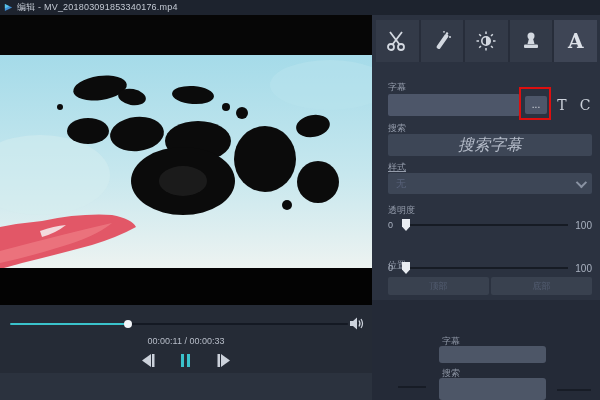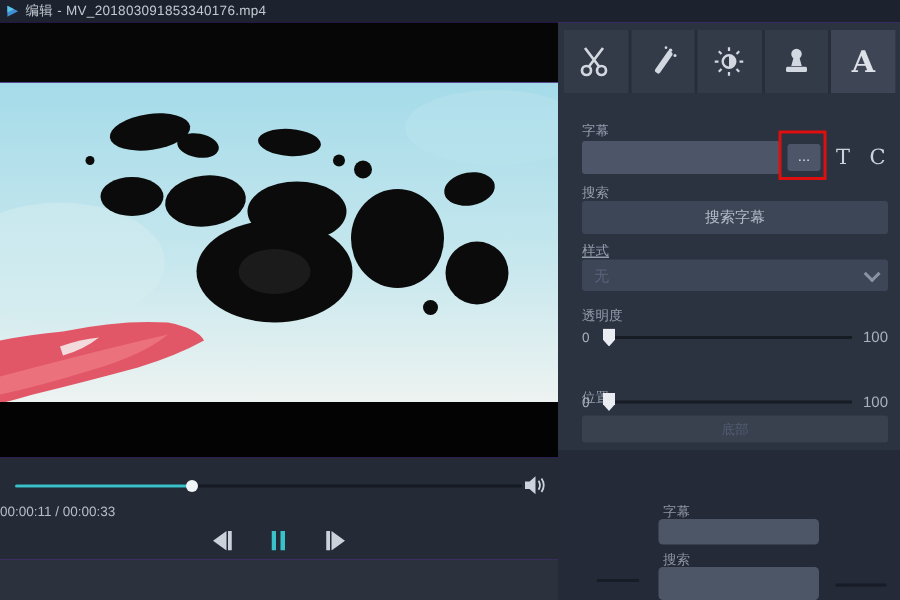--- a/index.html
+++ b/index.html
@@ -1,39 +1,39 @@
 <!DOCTYPE html>
 <html><head>
 <meta charset="utf-8">
 <style>
   * { margin:0; padding:0; box-sizing:border-box; }
   html,body { width:600px; height:400px; overflow:hidden; }
   body { font-family:"Liberation Sans","DejaVu Sans",sans-serif; background:#242a37; }
-  .window { position:relative; width:600px; height:400px; background:#6d28d9; }
+  .window { position:relative; width:600px; height:400px; background:#3b82f6; }
 
   
   .titlebar { position:absolute; left:0; top:0; width:600px; height:15px;
     background:#1d232e; display:flex; align-items:center; padding-left:4px; }
   .logo { width:9px; height:9px; margin-right:4px; }
   .title-text { font-size:9px; color:#c3c9d3; letter-spacing:.2px; }
 
   
   .video-pane { position:absolute; left:0; top:15px; width:372px; height:385px; }
   .letterbox-top { position:absolute; left:0; top:0; width:372px; height:40px; background:#060606; }
   .video-frame { position:absolute; left:0; top:40px; width:372px; height:213px; }
   .letterbox-bottom { position:absolute; left:0; top:253px; width:372px; height:37px; background:#030303; }
   .controls { position:absolute; left:0; top:290px; width:372px; height:68px; background:#252b36; }
   .left-footer { position:absolute; left:0; top:358px; width:372px; height:27px; background:#2b323e; }
 
   .progress-row { position:absolute; left:10px; top:14px; width:352px; height:10px; }
   .progress-track { position:absolute; left:0; top:4px; width:338px; height:2px; background:#141923; border-radius:1px; }
   .progress-fill { position:absolute; left:0; top:0; height:2px; background:#3ac2cb; border-radius:1px; }
   .progress-thumb { position:absolute; top:-3px; width:8px; height:8px; border-radius:50%; background:#f2f5f8; }
   .volume { position:absolute; right:-2px; top:-2px; width:14px; height:13px; }
-  .time-text { position:absolute; left:0; top:31px; width:372px; 
+  .time-text { position:absolute; left:0; top:31px; width:372px; text-align:center;
     font-size:9px; color:#b7bdc8; }
   .playback { position:absolute; left:0; top:48px; width:372px; display:flex;
     justify-content:center; align-items:center; gap:22px; }
   .pb-btn { width:16px; height:14px; display:flex; align-items:center; justify-content:center; }
 
   
   .right-panel { position:absolute; left:372px; top:15px; width:228px; height:385px; background:#2b3240; }
   .tabs { position:absolute; left:4px; top:5px; width:221px; height:42px; display:flex; gap:2px; background:#272d3a; }
   .tab { flex:1; background:#333a48; display:flex; align-items:center; justify-content:center; }
   .tab.selected { background:#3e4555; }
@@ -44,21 +44,21 @@
     background:#4d5669; border:none; border-radius:2px; color:#dfe3ea; font-size:10px; padding:0 4px; }
   .browse-btn { position:absolute; left:153px; top:81px; width:22px; height:18px;
     background:#4d5669; border:none; border-radius:2px; color:#d7dce4; font-size:10px; line-height:10px; }
   .red-highlight { position:absolute; left:147px; top:72px; width:32px; height:33px;
     border:2px solid #dd0f0f; pointer-events:none; }
   .tc-btn { position:absolute; top:79px; width:20px; height:22px; background:transparent; border:none;
     font-family:"DejaVu Serif","Liberation Serif",serif; font-size:14px; color:#ccd2db; }
   .t-btn { left:180px; } .c-btn { left:203px; }
 
   .wide-btn { position:absolute; left:16px; width:204px; height:22px; background:#3d4656;
-    border:none; border-radius:2px; color:#b4bbc8; font-size:10px; }
+    border:none; border-radius:2px; color:#b4bbc8; font-size:16px;font-style:italic; }
   .search-subtitle-btn { top:119px; }
 
   .dropdown { position:absolute; left:16px; top:158px; width:204px; height:21px;
     background:#3d4656; border-radius:2px; display:flex; align-items:center; padding:0 8px; }
   .dropdown-value { flex:1; font-size:10px; color:#59637b; }
   .chevron { width:8px; height:8px; border-right:2px solid #8a93a3; border-bottom:2px solid #8a93a3;
     transform:rotate(45deg) translateY(-2px); }
 
   .slider-row { position:absolute; left:16px; width:204px; height:14px; display:flex; align-items:center; }
   .slider-min { font-size:9px; color:#aab2c0; width:10px; }
@@ -248,20 +248,21 @@
     <div class="field-label" style="top:244px;">位置</div>
     <div class="slider-row" style="top:246px;">
       <span class="slider-min">0</span>
       <div class="slider-track">
         <div class="slider-thumb"></div>
       </div>
       <span class="slider-max">100</span>
     </div>
 
     <div class="align-row">
+      <button class="align-btn">顶部</button>
       <button class="align-btn">底部</button>
     </div>
 
     <div class="bottom-section">
       <div class="bs-label" style="top:35px;">字幕</div>
       <input class="bs-input bs-input-1" type="text" style="">
       <div class="bs-label" style="top:67px;">搜索</div>
       <input class="bs-input bs-input-2" type="text" style="">
       <div class="dash dash-left"></div>
       <div class="dash dash-right"></div>

